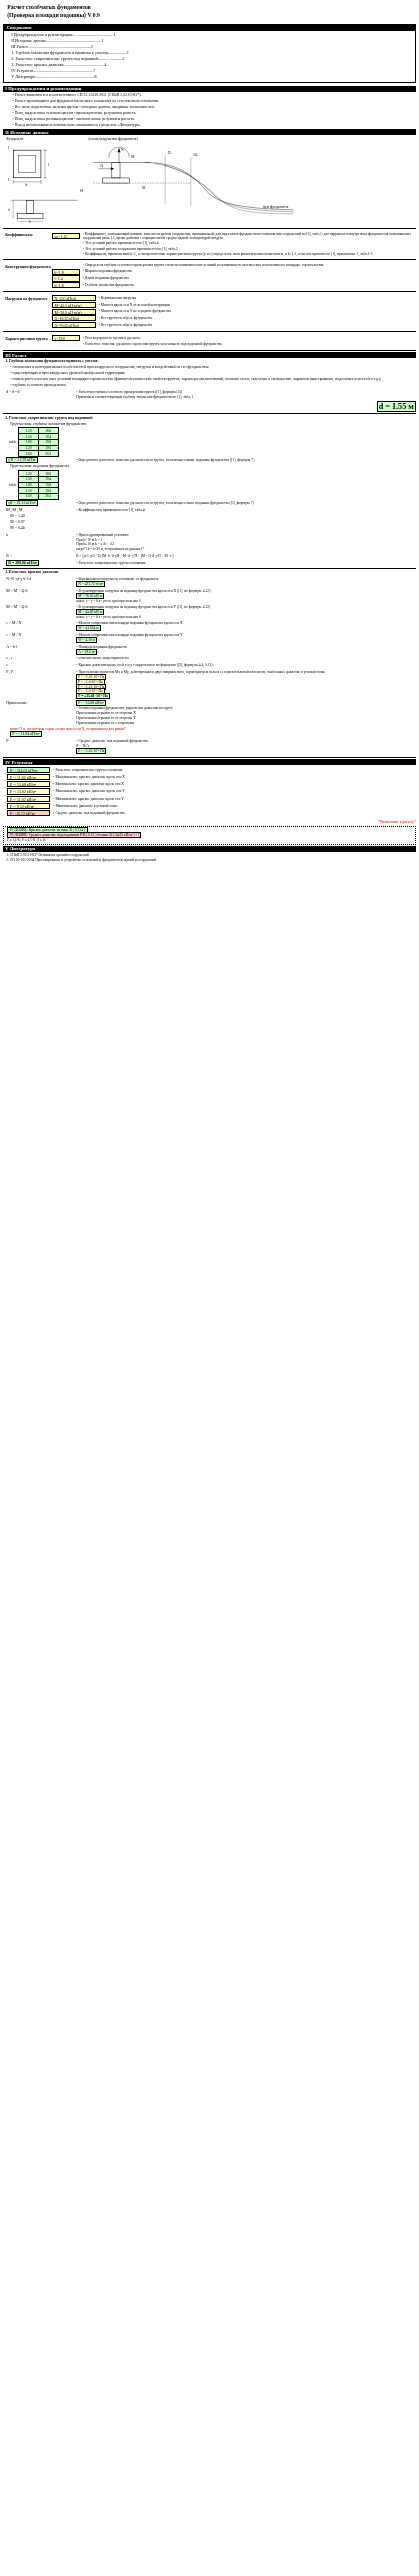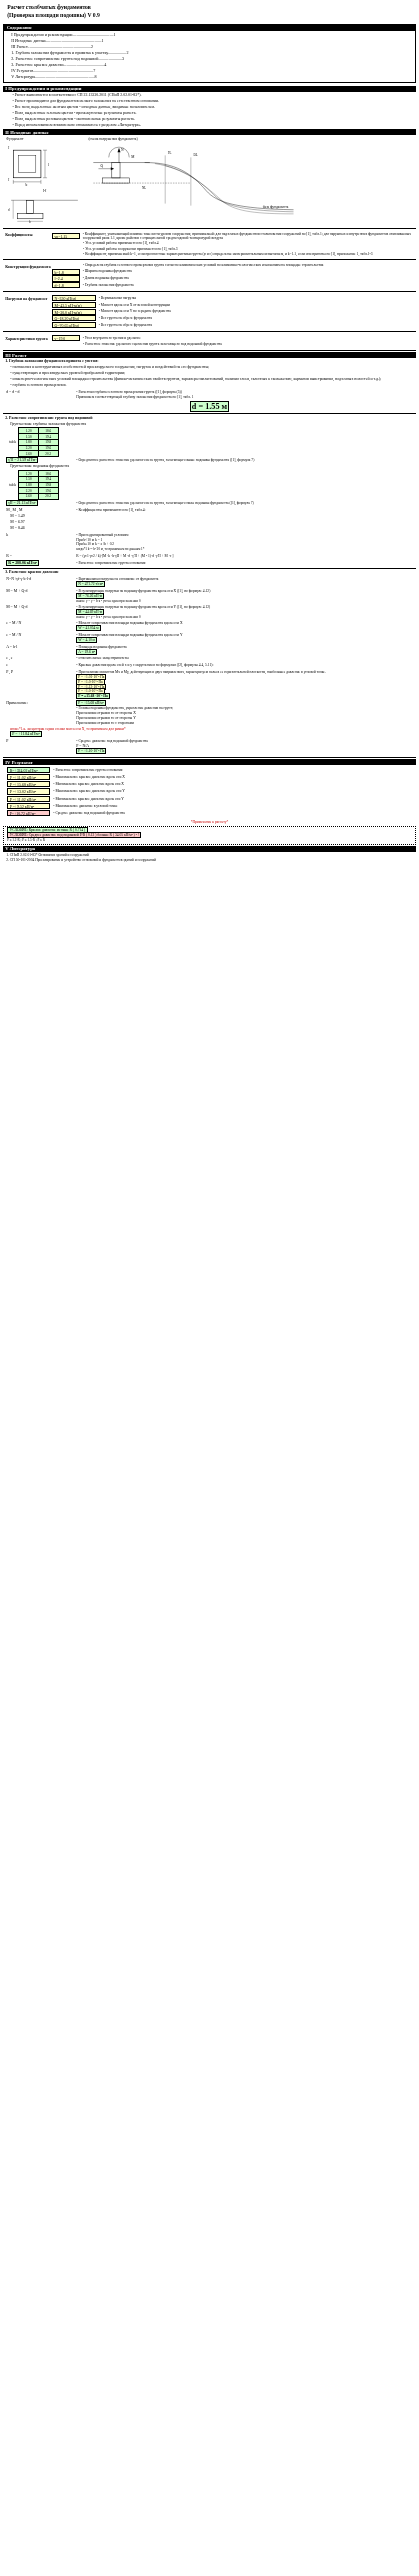--- a/index.html
+++ b/index.html
@@ -83,21 +83,21 @@
   .res-row { display: flex; align-items: center; padding: 0.5px 0 0.5px 4.1px; }
   .res-fld {
     border: 0.5px solid #000; background: #ffffcc; font-size: 3.9px;
     padding: 0 1.5px; height: 6.2px; line-height: 6.2px; min-width: 43px; margin-right: 3.1px;
   }
   .res-fld.red { background: #ffcccc; }
   .res-fld.green { background: #ccffcc; }
   .res-txt { font-size: 3.6px; }
 
   .note-red { color: #cc0000; font-size: 3.6px; }
-  .center { text-align: center; }
+  .center { text-align: right; }
   .bold { font-weight: bold; }
 
   .checkbar {
     border: 0.5px dotted #000; padding: 1.5px 3.1px; margin: 2.1px 0 1px 0;
     font-size: 3.6px;
   }
   .check-green { background: #ccffcc; border: 0.5px solid #000; font-size: 3.6px; padding: 0 1.5px; }
   .check-pink  { background: #ffcccc; border: 0.5px solid #000; font-size: 3.6px; padding: 0 1.5px; }
 
   .lit { font-size: 3.6px; line-height: 1.45; padding-left: 3.1px; }

